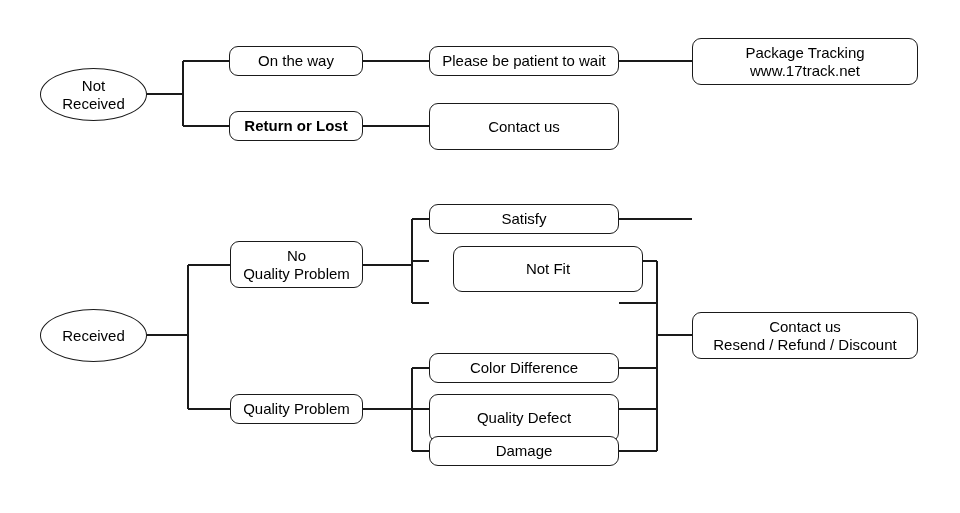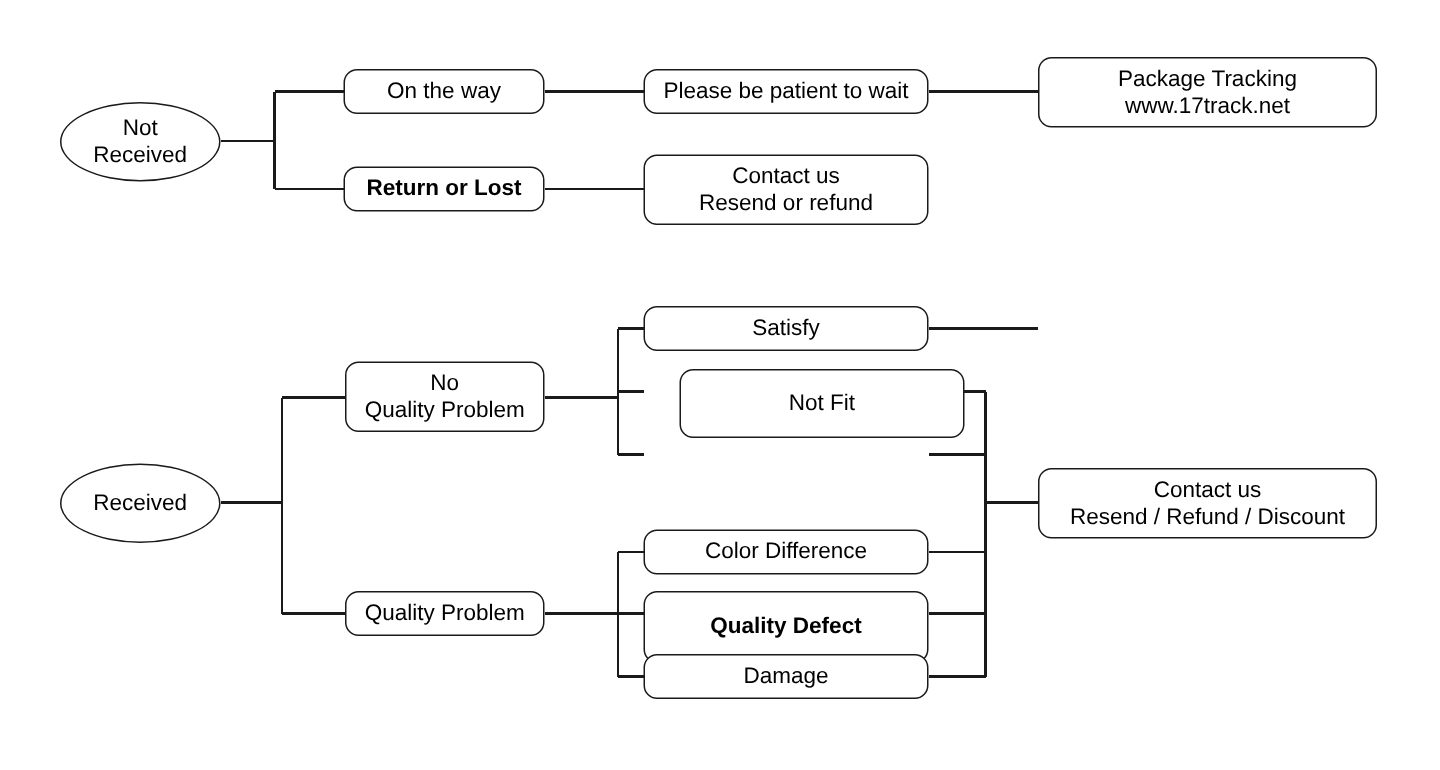--- a/index.html
+++ b/index.html
@@ -139,21 +139,20 @@
     <span class="line">Package Tracking</span>
     <span class="line">www.17track.net</span>
   </div>
 
   <div class="node rounded fs-15" style="left:229px; top:111px; width:134px; height:30px;font-weight:bold;">
     <span class="line">Return or Lost</span>
   </div>
 
   <div class="node rounded fs-15" style="left:429px; top:103px; width:190px; height:47px;">
     <span class="line">Contact us</span>
-    <span class="line">Resend or refund</span>
   </div>
 
   <div class="node ellipse fs-15" style="left:40px; top:309px; width:107px; height:53px;">
     <span class="line">Received</span>
   </div>
 
   <div class="node rounded fs-15" style="left:230px; top:241px; width:133px; height:47px;">
     <span class="line">No</span>
     <span class="line">Quality Problem</span>
   </div>
@@ -168,21 +167,21 @@
 
   <div class="node rounded fs-15" style="left:429px; top:246px; width:190px; height:46px;margin-left:24px;">
     <span class="line">Not Fit</span>
   </div>
 
 
   <div class="node rounded fs-15" style="left:429px; top:353px; width:190px; height:30px;">
     <span class="line">Color Difference</span>
   </div>
 
-  <div class="node rounded fs-15" style="left:429px; top:394px; width:190px; height:48px;font-weight:bold;">
+  <div class="node rounded fs-15" style="left:429px; top:394px; width:190px; height:48px;">
     <span class="line">Quality Defect</span>
   </div>
 
   <div class="node rounded fs-15" style="left:429px; top:436px; width:190px; height:30px;">
     <span class="line">Damage</span>
   </div>
 
 
   <div class="node rounded fs-15" style="left:692px; top:312px; width:226px; height:47px;">
     <span class="line">Contact us</span>

